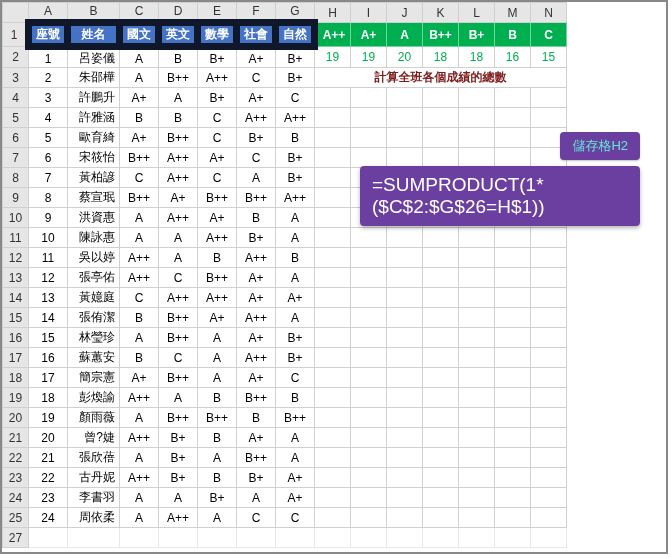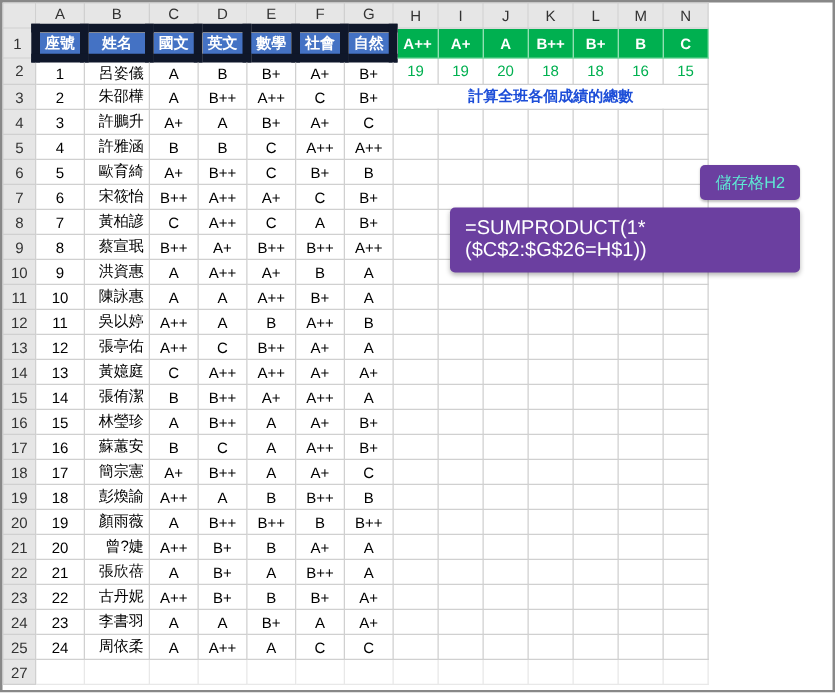--- a/index.html
+++ b/index.html
@@ -8,24 +8,24 @@
   th,td{border:1px solid #d0d0d0;height:20px;padding:0 4px;box-sizing:border-box;white-space:nowrap;overflow:hidden;text-overflow:clip}
   th{background:#e6e6e6;font-weight:normal;color:#333;text-align:center;font-size:12px}
   th.colh{height:18px}
   th.rowh{width:26px;text-align:center}
   .corner{width:26px;background:#e6e6e6}
   td{text-align:center}
   .hdr{background:#4472C4;color:#fff;font-weight:bold;border:7px solid #0f172a}
   .ghdr{background:#00B050;color:#fff;font-weight:bold;border:1px solid #6fd59a}
   .gnum{color:#00B050;text-align:center}
   .name{text-align:right}
-  .redmsg{color:#1d4ed8;text-align:center;font-weight:bold}
+  .redmsg{color:#7f1d1d;text-align:center;font-weight:bold}
   .callout{position:absolute;left:358px;top:130px;width:280px;z-index:5}
   .tag{background:#6B3FA0;color:#5eead4;padding:5px 12px;border-radius:4px;font-size:13px;float:right;margin-bottom:6px;box-shadow:0 1px 2px rgba(0,0,0,.25)}
-  .formula{clear:both;background:#6B3FA0;color:#fff;padding:8px 12px;border-radius:4px;font-size:16px;box-shadow:0 2px 4px rgba(0,0,0,.3)}
+  .formula{clear:both;background:#6B3FA0;color:#fff;padding:8px 12px;border-radius:4px;font-size:19px;box-shadow:0 2px 4px rgba(0,0,0,.3)}
   .empty td{border:1px solid #e8e8e8}
   col.cA{width:33px} col.cB{width:52px} col.cCG{width:38px}
   col.cHN{width:36px}
   col.crh{width:26px}
 </style>
 </head>
 <body>
 
 <div class="sheet">
   <table>

